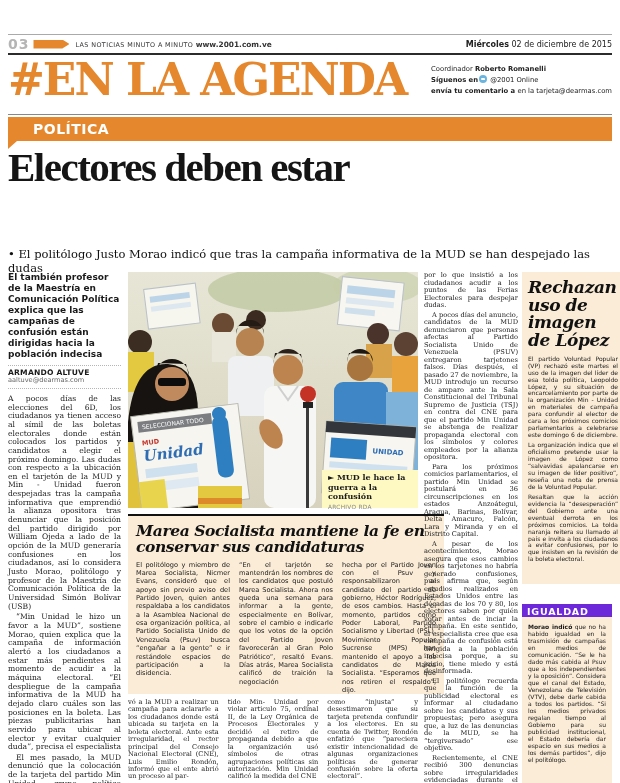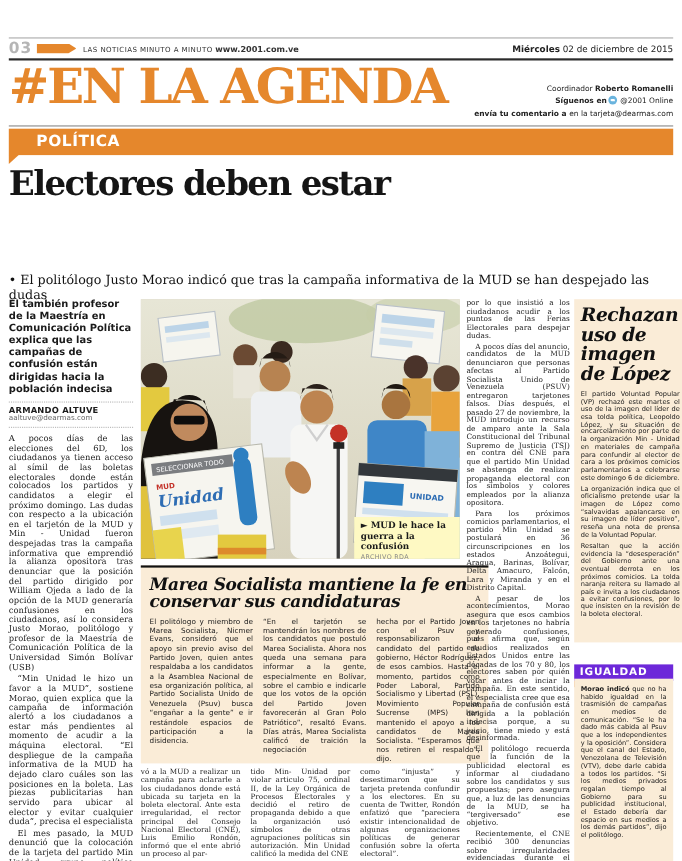--- a/index.html
+++ b/index.html
@@ -16,36 +16,36 @@
   .tagline{font-size:6.4px;letter-spacing:.4px;color:#333;}
   .tagline b{font-size:7.4px;letter-spacing:0;}
   .dateline{font-size:8px;color:#222;}
   .dateline b{font-weight:bold;}
   .tb-left{display:flex;align-items:center;}
   
   #masthead{position:absolute;top:56px;left:8px;right:8px;height:56px;
             display:flex;justify-content:space-between;align-items:flex-start;}
   .agenda-title{font-family:"DejaVu Serif",serif;font-weight:900;font-size:44px;
                 line-height:48px;color:#e5872c;letter-spacing:-2px;}
-  .coord{margin-top:20px;text-align:right;font-family:"DejaVu Sans",sans-serif;
+  .coord{margin-top:8px;text-align:left;font-family:"DejaVu Sans",sans-serif;
          font-size:6.8px;line-height:11px;color:#222;}
   .coord b{font-weight:bold;}
   .tw-icon{display:inline-block;width:8px;height:8px;border-radius:50%;
            background:#6ab4de;vertical-align:-1px;margin:0 1px;position:relative;}
   .tw-icon:before{content:"";position:absolute;left:2px;top:2.6px;width:4px;height:2.6px;
            background:#fff;border-radius:2px 2px 0 2px;}
   
   #rule{position:absolute;top:114px;left:8px;right:8px;border-top:1px solid #888;}
   #section-bar{position:absolute;top:117px;left:8px;right:8px;height:24px;background:#e5872c;
                color:#fff;font-family:"DejaVu Sans",sans-serif;font-weight:bold;
                font-size:14px;letter-spacing:.5px;line-height:24px;padding-left:25px;box-sizing:border-box;}
   .bar-tail{position:absolute;left:0;top:24px;width:0;height:0;
             border-top:8px solid #e5872c;border-right:9px solid transparent;}
   #headline{position:absolute;top:143px;left:8px;right:8px;font-weight:900;
-            letter-spacing:-1.5px;line-height:48px;font-size:31px;}
+            letter-spacing:-1.5px;line-height:48px;font-size:41px;font-family:Liberation Serif, serif;}
   #headline .l1{color:#151515;}
   #headline .l2{color:#ec8c2e;}
   #subhead{position:absolute;top:247px;left:8px;right:8px;font-size:11.5px;color:#111;}
   
   .bodytext{text-align:justify;}
   .para{margin:0 0 2px 0;}
   .para + .para{text-indent:8px;}
   #col1{position:absolute;left:8px;top:272px;width:113px;font-size:7.6px;line-height:1.14;}
   #col1 .intro{font-family:"DejaVu Sans",sans-serif;font-weight:bold;font-size:9px;
                line-height:1.22;text-align:left;margin-bottom:5px;}

